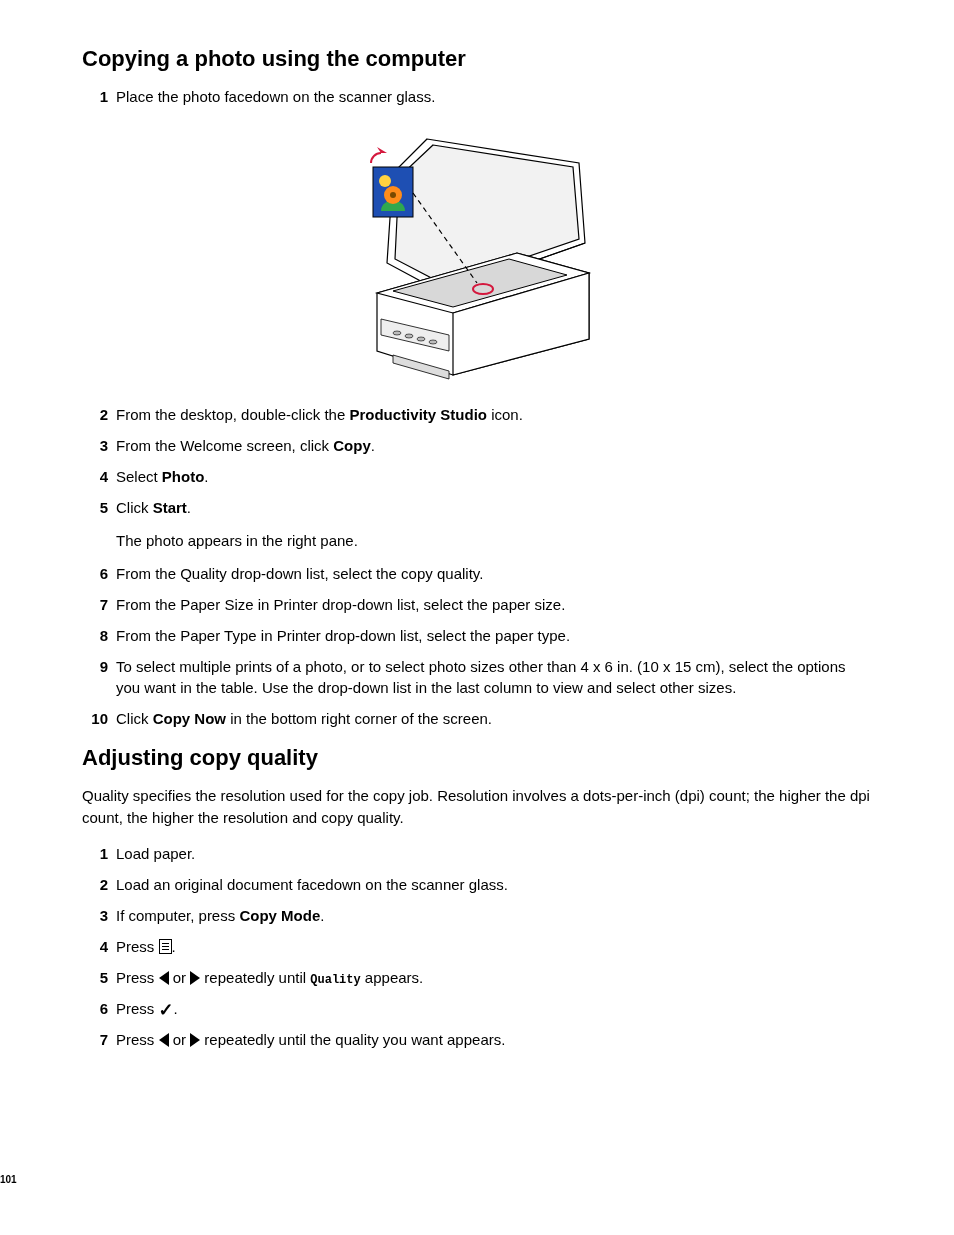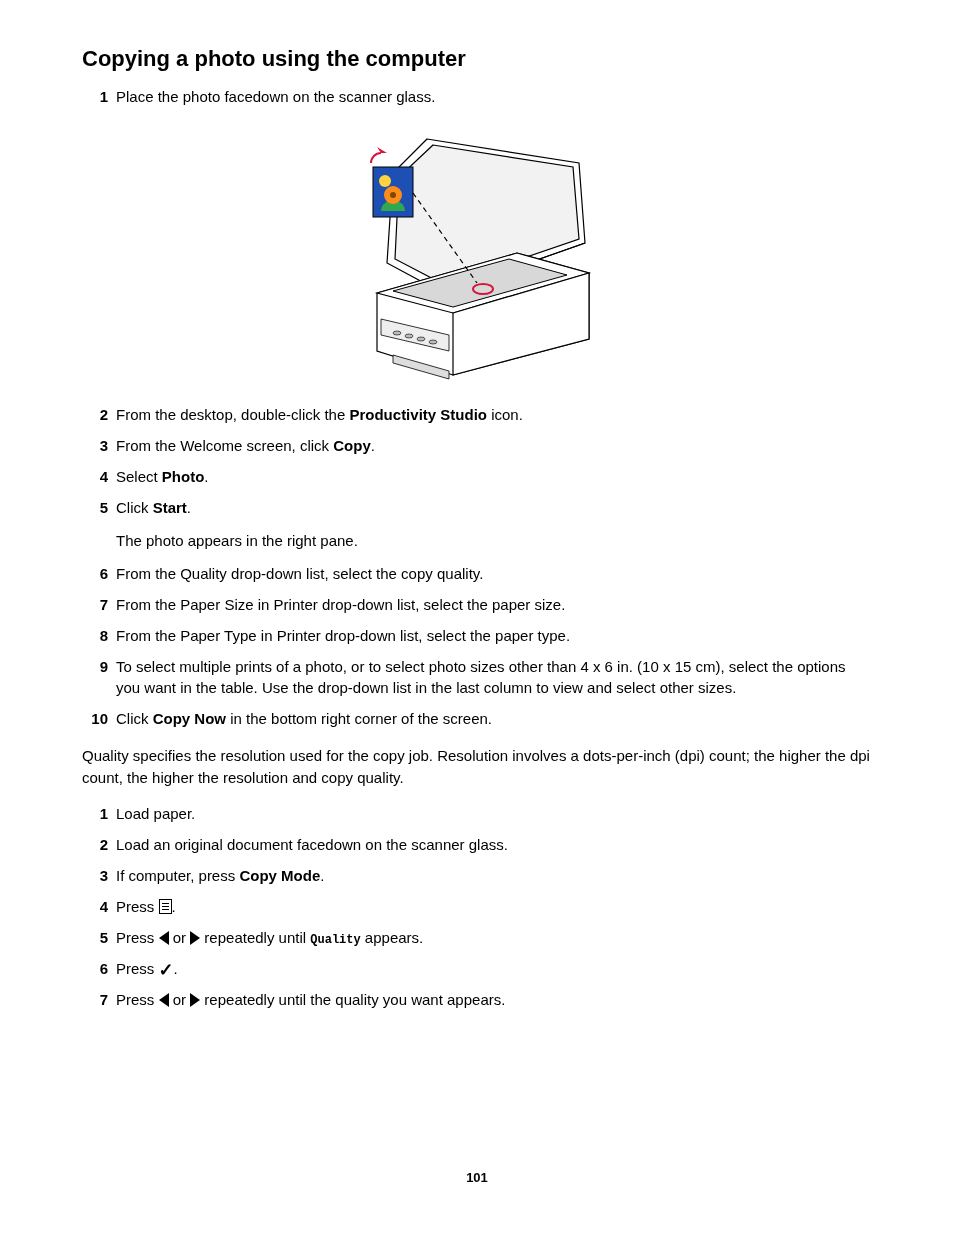--- a/index.html
+++ b/index.html
@@ -98,23 +98,23 @@
 .mono {
   font-family: "Courier New", Courier, monospace;
   font-weight: bold;
   font-size: 12px;
 }
 .page-num {
   position: absolute;
   bottom: 50px;
   left: 0;
   width: 954px;
-  text-align: center;
-  font-weight: bold;
-  font-size: 13px;
+  text-align: left;
+  font-weight: bold;
+  font-size: 10px;
 }
 p.intro {
   margin: 0 0 14px 0;
   line-height: 1.45;
 }
 </style>
 </head>
 <body>
 
 <div class="page">
@@ -230,20 +230,21 @@
 
     <li>
       <span class="num">10</span>
       <span class="txt">
         <span>Click </span><span class="bold">Copy Now</span><span> in the bottom right corner of the screen.</span>
       </span>
     </li>
 
   </ol>
 
+  <h2>Adjusting copy quality</h2>
   <p class="intro">Quality specifies the resolution used for the copy job. Resolution involves a dots-per-inch (dpi) count; the higher the dpi count, the higher the resolution and copy quality.</p>
 
   <ol class="steps">
 
     <li>
       <span class="num">1</span>
       <span class="txt">Load paper.</span>
     </li>
 
     <li>

